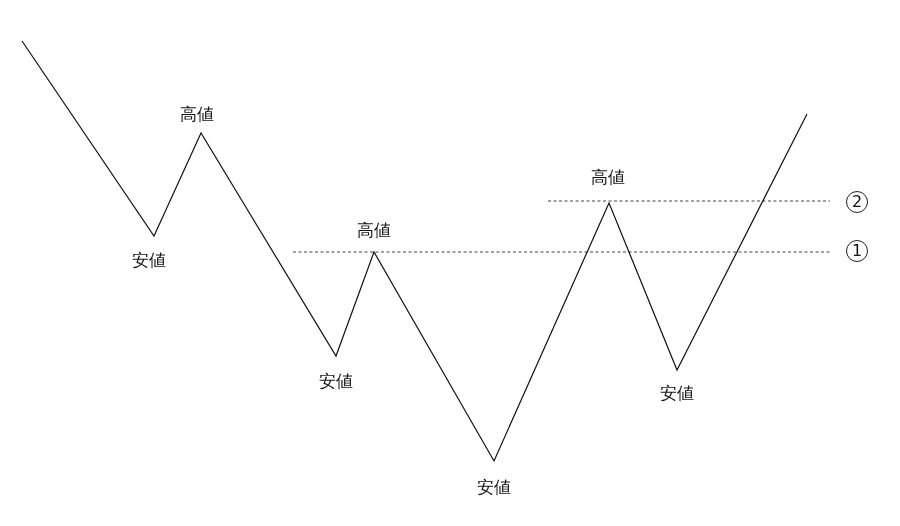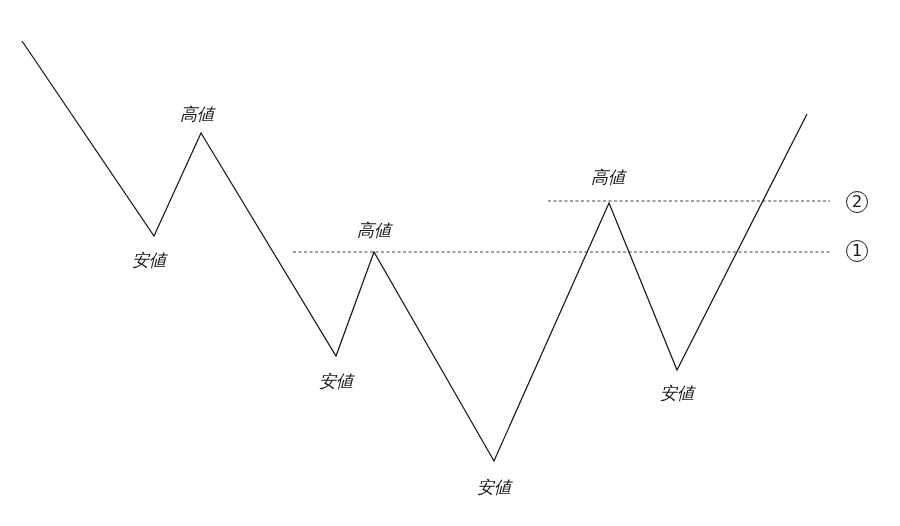--- a/index.html
+++ b/index.html
@@ -32,21 +32,20 @@
       stroke-width: 1.1;
       stroke-dasharray: 3 2.5;
     }
     .label {
       position: absolute;
       font-size: 17px;
       color: #111111;
       transform: translate(-50%, -50%);
       white-space: nowrap;
       line-height: 1;
-      font-style: italic;
     }
     .marker {
       position: absolute;
       width: 22px;
       height: 22px;
       border: 1px solid #222222;
       border-radius: 50%;
       transform: translate(-50%, -50%);
       display: flex;
       align-items: center;

